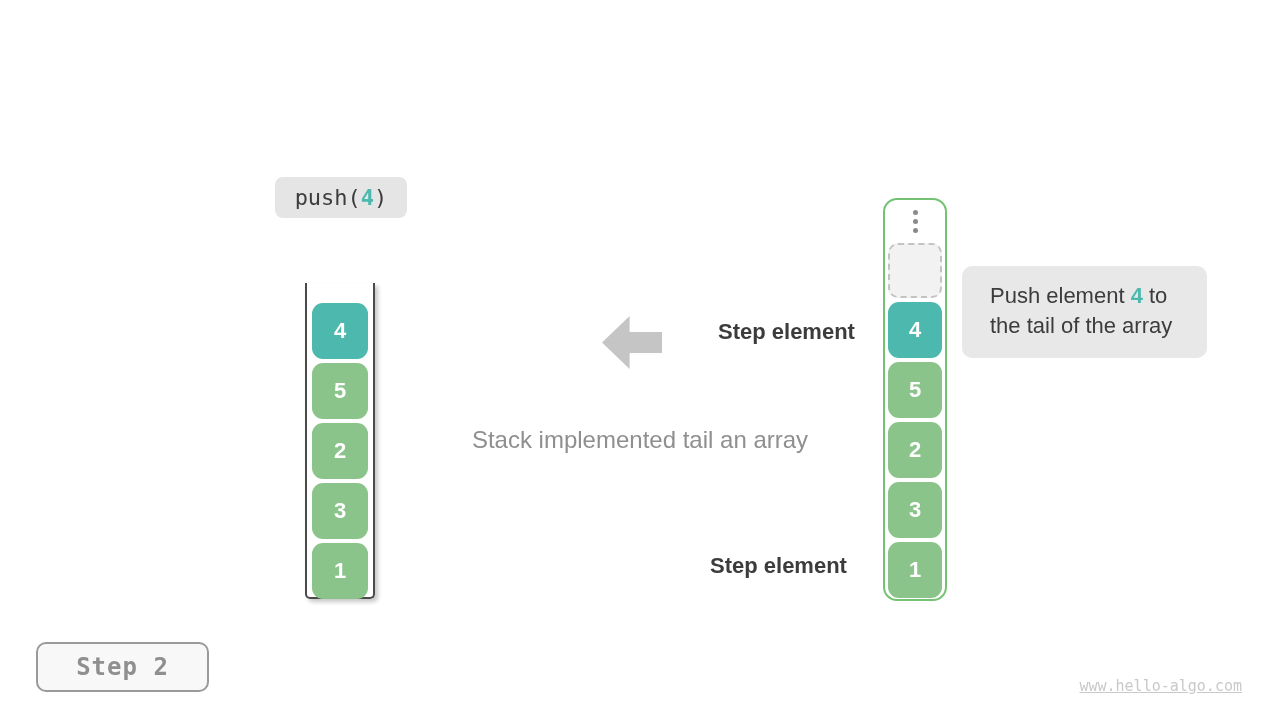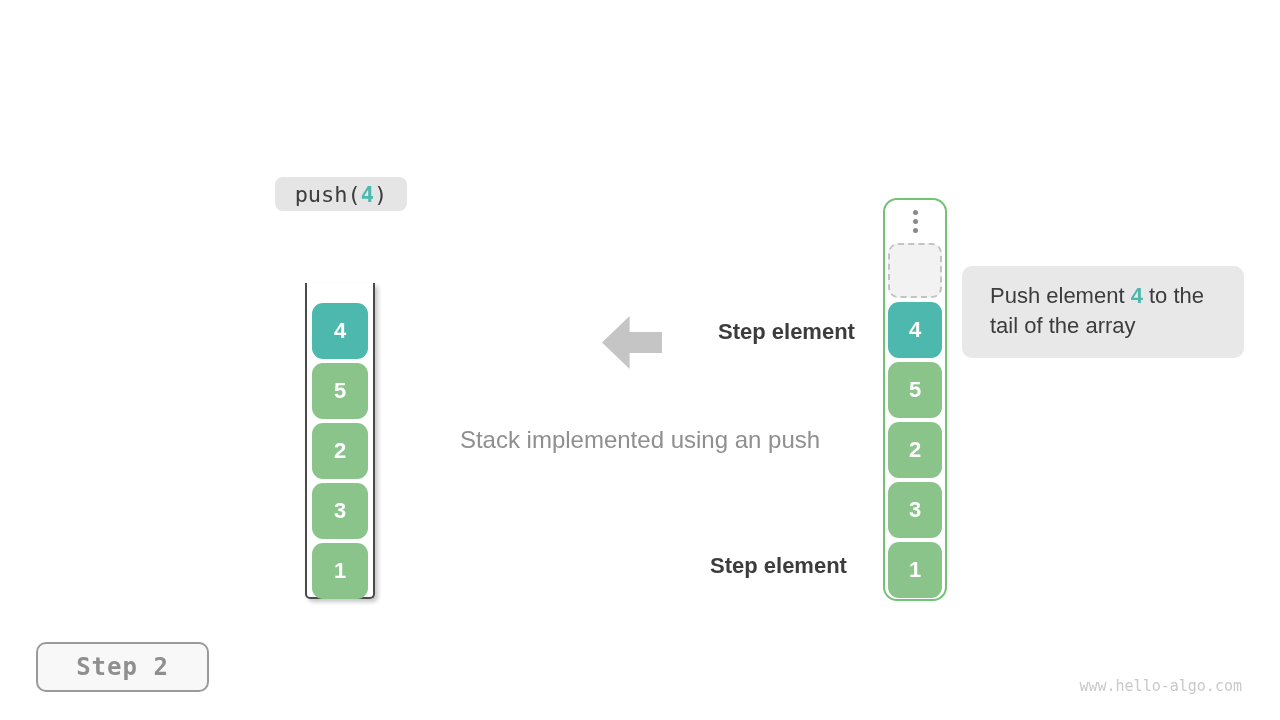--- a/index.html
+++ b/index.html
@@ -2,21 +2,21 @@
 <html style="--teal: #4DB8AE; --green: #8BC48B; --green-border: #74C274; --panel-bg: #E5E5E5; --callout-bg: #E8E8E8; --text-dark: #3C3C3C; --text-gray: #8F8F8F; --arrow-gray: #C5C5C5; --container-border: #4A4A4A; --empty-bg: #F2F2F2; --empty-border: #C3C3C3; --step-border: #9A9A9A; --step-bg: #F8F8F8; --watermark-gray: #C9C9C9;"><head>
 <meta charset="utf-8">
 <style>
   html,body{margin:0;padding:0;background:#fff;}
   .canvas{
     position:relative;width:1280px;height:720px;background:#fff;
     font-family:"Liberation Sans","DejaVu Sans",sans-serif;overflow:hidden;
   }
   
   .push-label{
-    position:absolute;left:275px;top:177px;width:132px;height:34px;
+    position:absolute;left:275px;top:177px;width:132px;height:41px;
     background:var(--panel-bg);border-radius:8px;
     display:flex;align-items:center;justify-content:center;
     font-family:"DejaVu Sans Mono","Liberation Mono",monospace;
     font-size:22px;color:var(--text-dark);
   }
   .push-label .hl{color:var(--teal);font-weight:bold;}
   
   .left-stack{
     position:absolute;left:305px;top:283px;width:70px;height:316px;
     border-left:2px solid var(--container-border);
@@ -61,36 +61,36 @@
     position:absolute;font-size:22px;font-weight:bold;color:var(--text-dark);
     white-space:nowrap;
   }
   .pos-label.last{left:718px;top:319px;}
   .pos-label.first{left:710px;top:553px;}
   .caption{
     position:absolute;left:459px;top:426px;width:362px;text-align:center;
     font-size:24px;color:var(--text-gray);white-space:nowrap;
   }
   .callout{
-    position:absolute;left:962px;top:266px;width:282px;height:92px;
+    position:absolute;left:962px;top:266px;width:245px;height:92px;
     background:var(--callout-bg);border-radius:10px;box-sizing:border-box;
     padding:15px 20px 0 28px;font-size:22px;line-height:30px;color:var(--text-dark);
   }
   .callout .hl{color:var(--teal);font-weight:bold;}
   .step{
     position:absolute;left:36px;top:642px;width:173px;height:50px;
     background:var(--step-bg);border:2px solid var(--step-border);border-radius:10px;
     box-sizing:border-box;display:flex;align-items:center;justify-content:center;
     font-family:"DejaVu Sans Mono","Liberation Mono",monospace;
     font-size:24px;font-weight:bold;color:var(--text-gray);letter-spacing:1px;
   }
   .watermark{
     position:absolute;right:38px;top:677px;
     font-family:"DejaVu Sans Mono","Liberation Mono",monospace;
-    font-size:15px;color:var(--watermark-gray);
+    font-size:15px;color:var(--watermark-gray);text-decoration:underline;
   }
 </style>
 </head>
 <body>
 
 <div class="canvas">
 
   <div class="push-label">
     <span>push(</span>
       <span class="hl">4</span>
@@ -102,21 +102,21 @@
     <div class="cell">5</div>
     <div class="cell">2</div>
     <div class="cell">3</div>
     <div class="cell">1</div>
   </div>
 
   <div class="arrow-left"></div>
 
   <div class="pos-label last">Step element</div>
 
-  <div class="caption">Stack implemented using an push</div>
+  <div class="caption">Stack implemented tail an array</div>
 
   <div class="pos-label first">Step element</div>
 
   <div class="right-stack">
     <div class="dots">
         <i></i>
         <i></i>
         <i></i>
       </div>
     <div class="empty-slot"></div>

